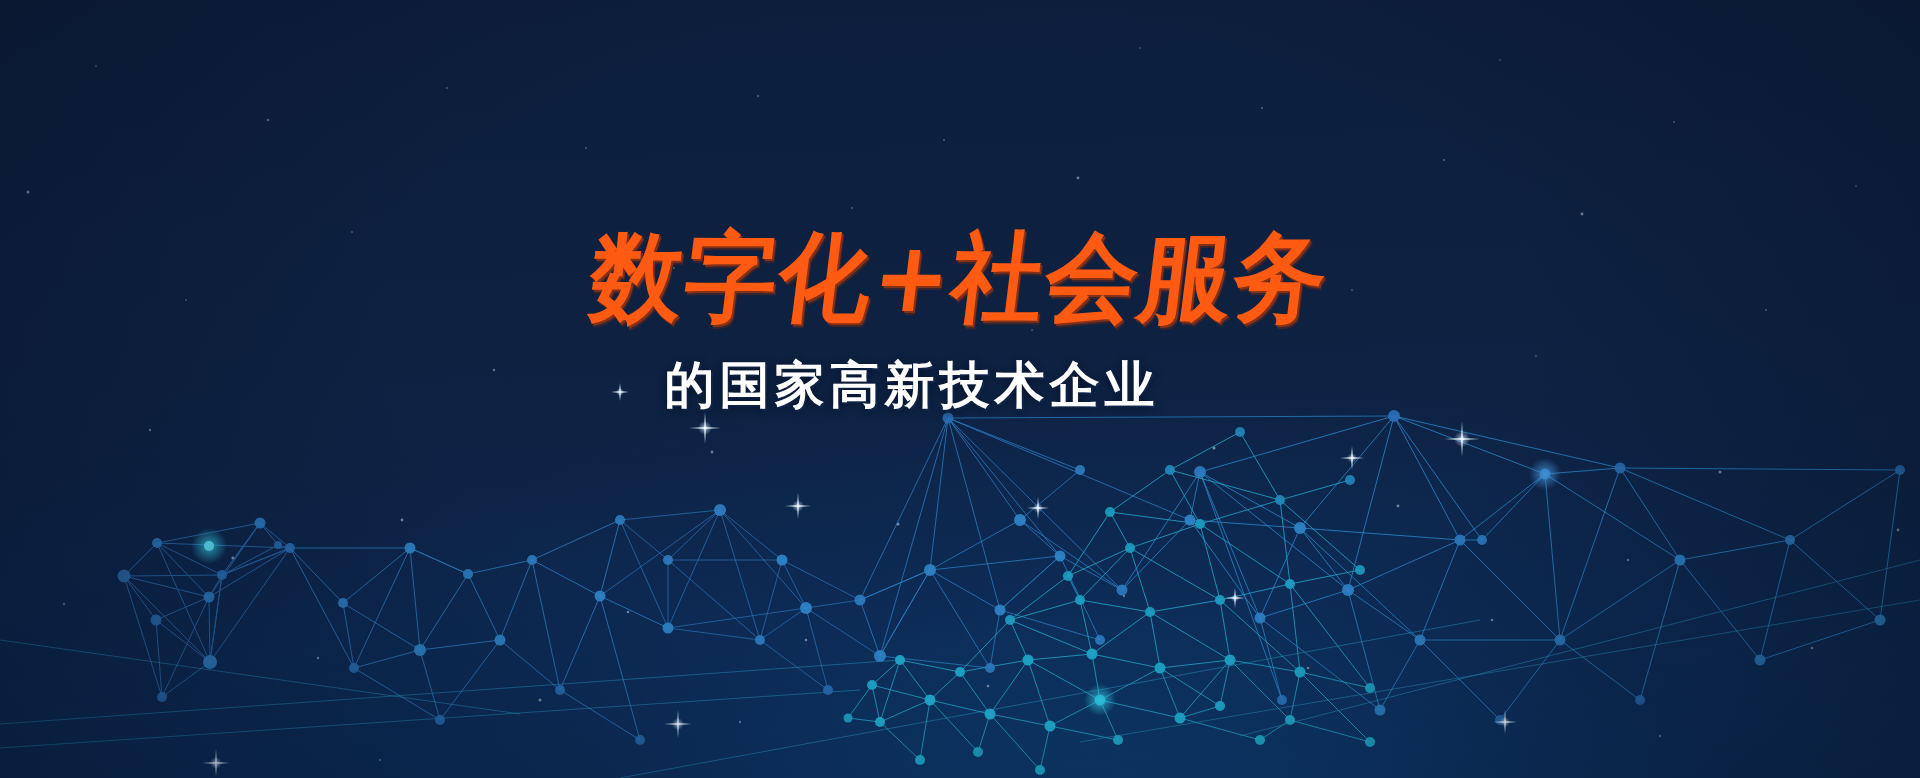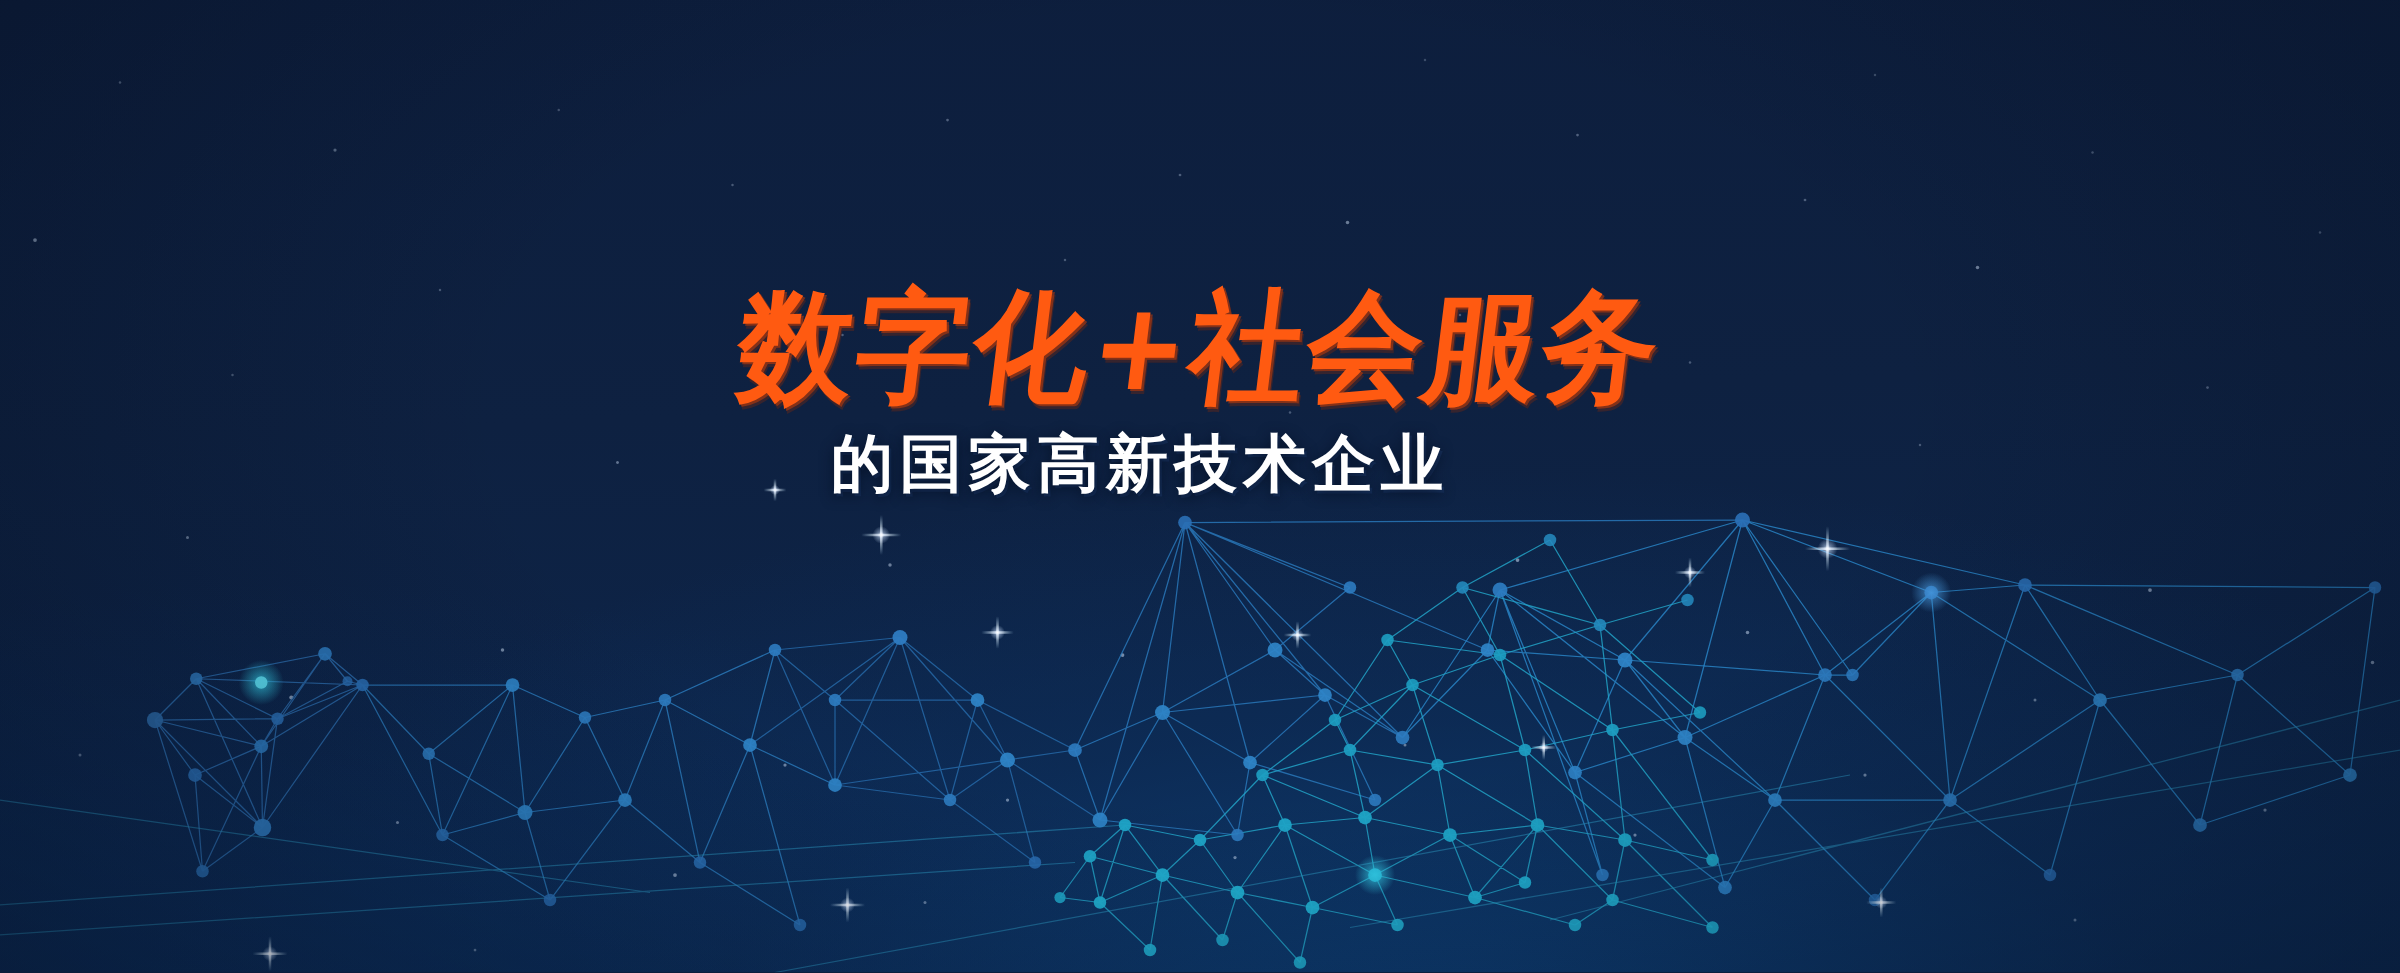--- a/index.html
+++ b/index.html
@@ -74,21 +74,21 @@
     letter-spacing: 2px;
     transform: skewX(-7deg) scaleY(1.06);
     transform-origin: center center;
     text-shadow:
       2px 2px 0 rgba(196,60,8,0.55),
       3px 4px 0 rgba(150,42,4,0.30);
     white-space: nowrap;
   }
   .subtitle-row {
     position: absolute;
-    top: 346px;
+    top: 360px;
     left: 0;
     width: 1824px;
     text-align: center;
   }
   .subtitle {
     display: inline-block;
     font-family: "DejaVu Serif", "Liberation Serif", serif;
     font-size: 50px;
     line-height: 1.0;
     font-weight: 700;

